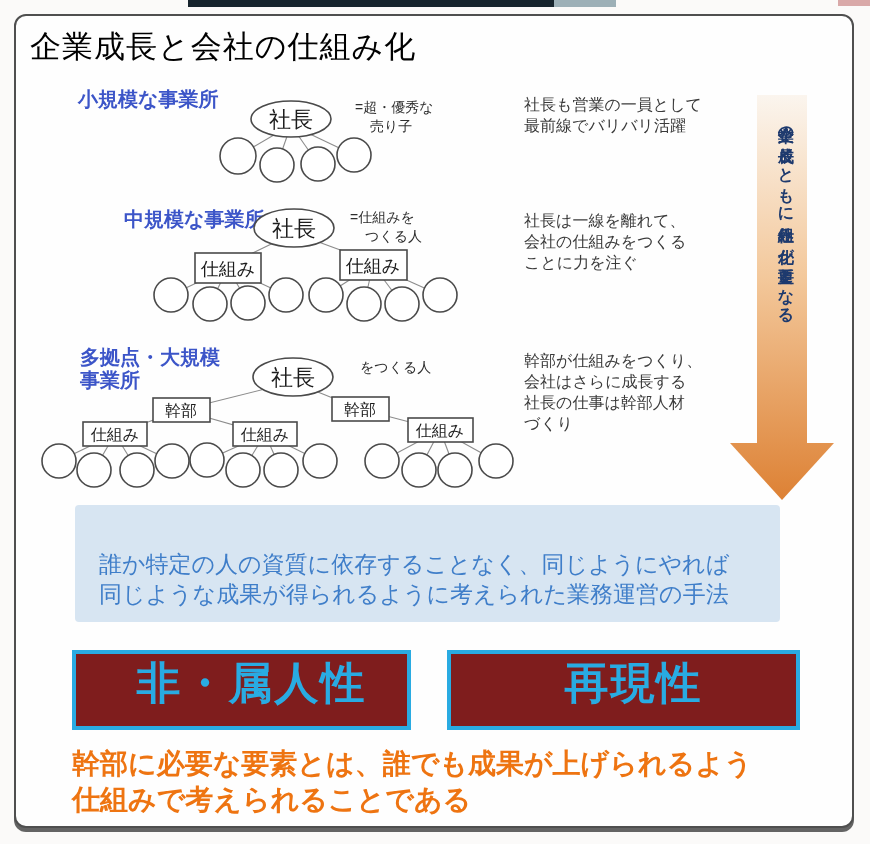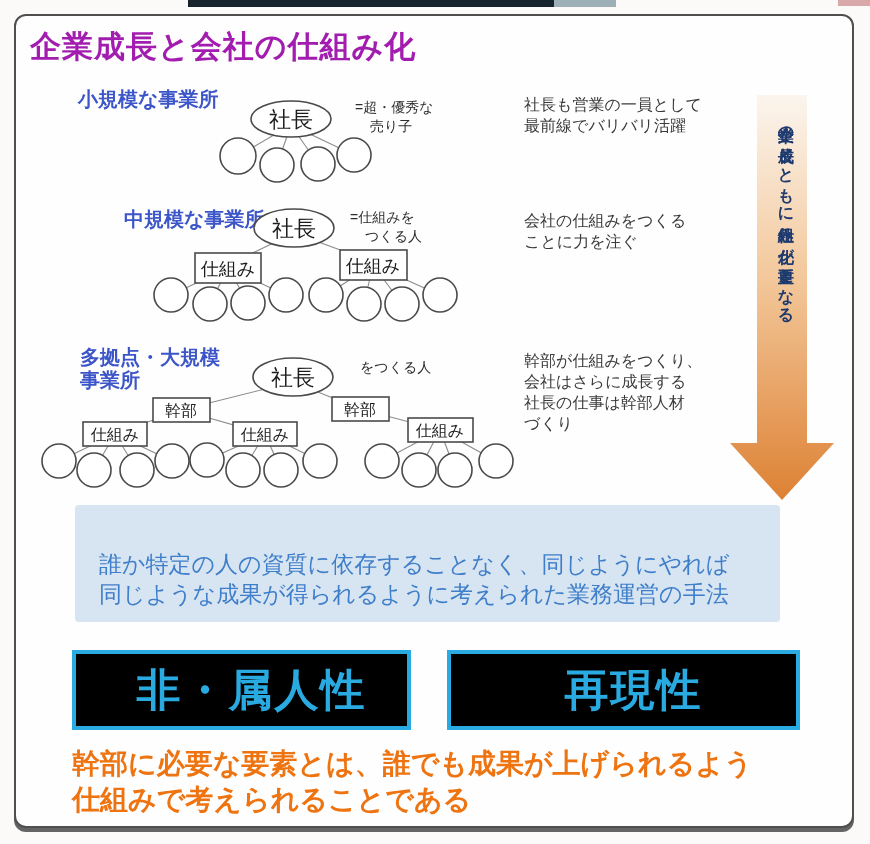--- a/index.html
+++ b/index.html
@@ -16,22 +16,22 @@
 
   .card {
     position: absolute; left: 14px; top: 14px; width: 840px; height: 814px;
     background: #fefefe; border: 2px solid #4f4f4f; border-radius: 12px;
     box-shadow: 0 4px 0 rgba(50,50,50,0.75);
   }
 
   .abs { position: absolute; }
 
   .page-title {
-    left: 30px; top: 26px; font-size: 31px; font-weight: bold;
-    color: #a21caf; letter-spacing: 1px;
+    left: 30px; top: 26px; font-size: 31px; font-weight: normal;
+    color: #000000; letter-spacing: 1px;
   }
 
   .section-label {
     font-size: 20px; font-weight: bold; color: #3c55c8; line-height: 1.15;
   }
   .s1-label { left: 78px; top: 88px; }
   .s2-label { left: 80px; top: 208px; margin-left: 44px; }
   .s3-label { left: 80px; top: 346px; }
 
   .equals-label { font-size: 14px; color: #2e2e2e; line-height: 1.35; font-weight: 500; }
@@ -71,22 +71,22 @@
   .definition-heading {
     left: 20px; top: 11px; font-size: 20px; font-weight: bold; color: #2a5fae;
     position: absolute;
   }
   .definition-body {
     left: 24px; top: 44px; font-size: 23px; color: #3f7ec9; line-height: 1.32;
     position: absolute; white-space: nowrap;
   }
 
   .keyword-box {
-    height: 80px; top: 650px; border: 4px solid #29abe2; background: #000000;
-    display: flex; align-items: center; justify-content: center; padding-left: 20px;
+    height: 80px; top: 650px; border: 4px solid #29abe2; background: #7f1d1d;
+    display: flex; justify-content: center; padding-left: 20px;
   }
   .kw1 { left: 72px; width: 339px; }
   .kw2 { left: 447px; width: 353px; }
   .keyword-box .kw-text {
     font-size: 44px; font-weight: bold; color: #29abe2; letter-spacing: 2px;
   }
 
   .footer-text {
     left: 72px; top: 746px; font-size: 28px; font-weight: bold;
     color: #ee7411; line-height: 1.28; white-space: nowrap;
@@ -158,20 +158,21 @@
     <circle class="shape" cx="272" cy="99" r="17"></circle>
     <circle class="shape" cx="310" cy="90" r="17"></circle>
   </svg>
 
   <div class="abs equals-label eq2">
     <div>=仕組みを</div>
     <div class="indent">つくる人</div>
   </div>
 
   <div class="abs note-text note2">
+    <div>社長は一線を離れて、</div>
     <div>会社の仕組みをつくる</div>
     <div>ことに力を注ぐ</div>
   </div>
 
   <div class="abs section-label s3-label">
     <div>多拠点・大規模</div>
     <div>事業所</div>
   </div>
 
   <svg class="org-svg svg3" width="500" height="150" viewBox="0 0 500 150">

